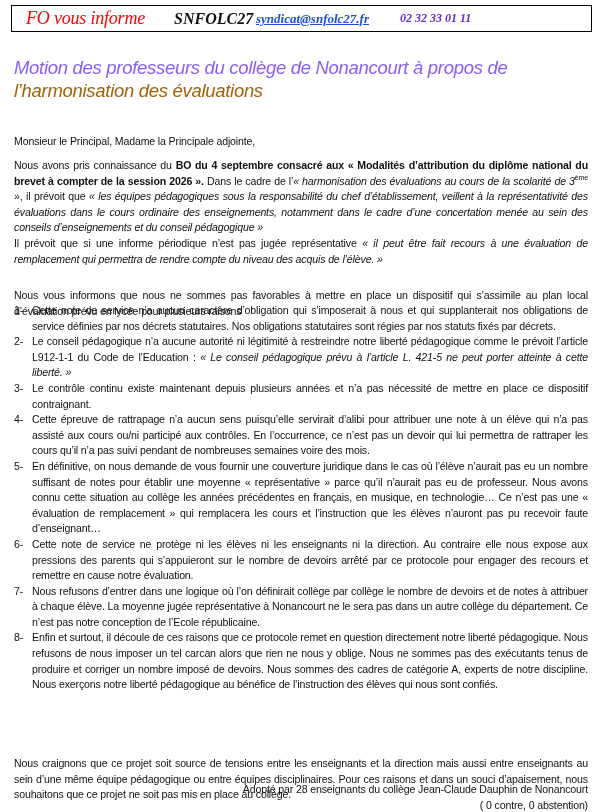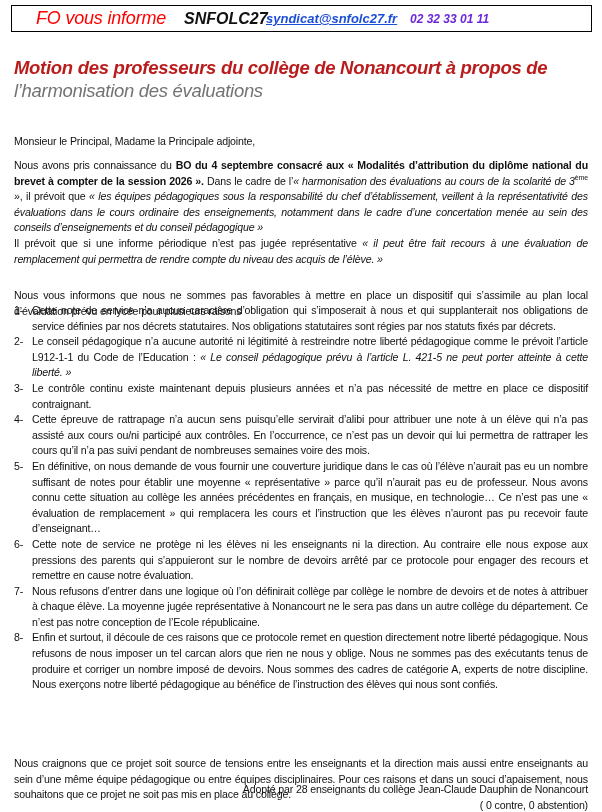--- a/index.html
+++ b/index.html
@@ -2,33 +2,34 @@
 <html><head>
 <meta charset="utf-8">
 <style>
   * { margin: 0; padding: 0; box-sizing: border-box; }
   html, body { width: 602px; height: 812px; background: #ffffff; overflow: hidden; }
   body { font-family: "Liberation Sans", "DejaVu Sans", sans-serif; color: #111111; position: relative; }
 
   .header-box {
     position: absolute; left: 11px; top: 5px; width: 581px; height: 27px;
     border: 1px solid #000000; display: flex; align-items: center;
-    padding-left: 24px;
+    padding-left: 14px;
+    font-family: Liberation Serif, serif;
   }
   .brand { color: #ff0000; font-style: italic; font-weight: normal; font-size: 18px; letter-spacing: -0.2px; width: 148px; }
   .org { font-weight: bold; font-style: italic; font-size: 16px; color: #111; width: 82px; }
   .email { font-weight: bold; font-style: italic; font-size: 13px; color: #1d4ed8; text-decoration: underline; width: 144px; }
   .phone { font-weight: bold; font-style: italic; font-size: 12px; color: #6d28d9; }
 
   .title {
     position: absolute; left: 14px; top: 56px; width: 580px;
     font-style: italic; font-size: 18.5px; line-height: 23px; letter-spacing: -0.3px;
   }
-  .title .red { color: #b91c1c; font-weight: bold; }
-  .title .black { color: #737373; }
+  .title .red { color: #8b5cf6; }
+  .title .black { color: #a16207; }
 
   .body-text {
     position: absolute; left: 14px; width: 574px;
     font-size: 10.6px; line-height: 15.6px; text-align: justify; letter-spacing: -0.15px; margin-top: 16px;
   }
   .salutation { top: 118px; }
   .para1 { top: 142px; }
   .para2 { top: 272px; }
   .para1 b { font-weight: bold; }
   .para1 i { font-style: italic; }

